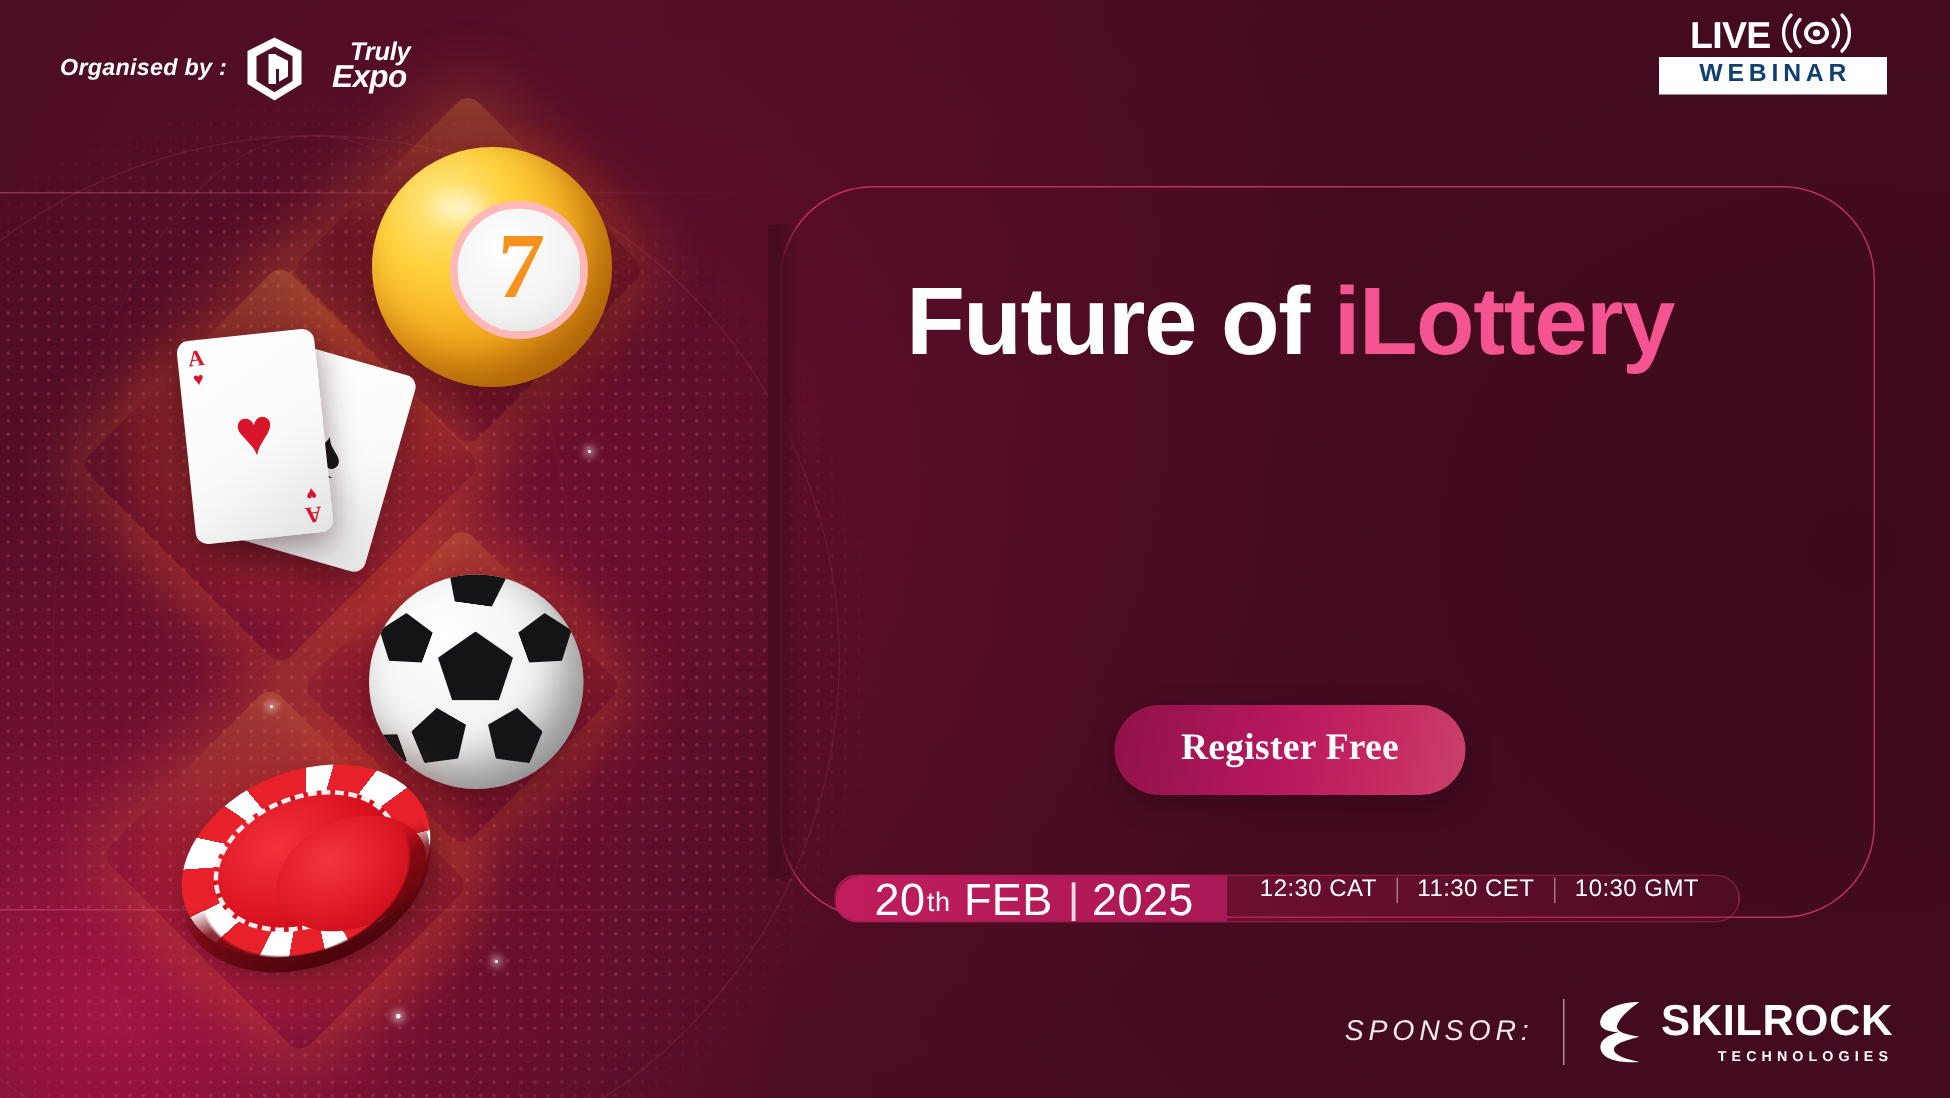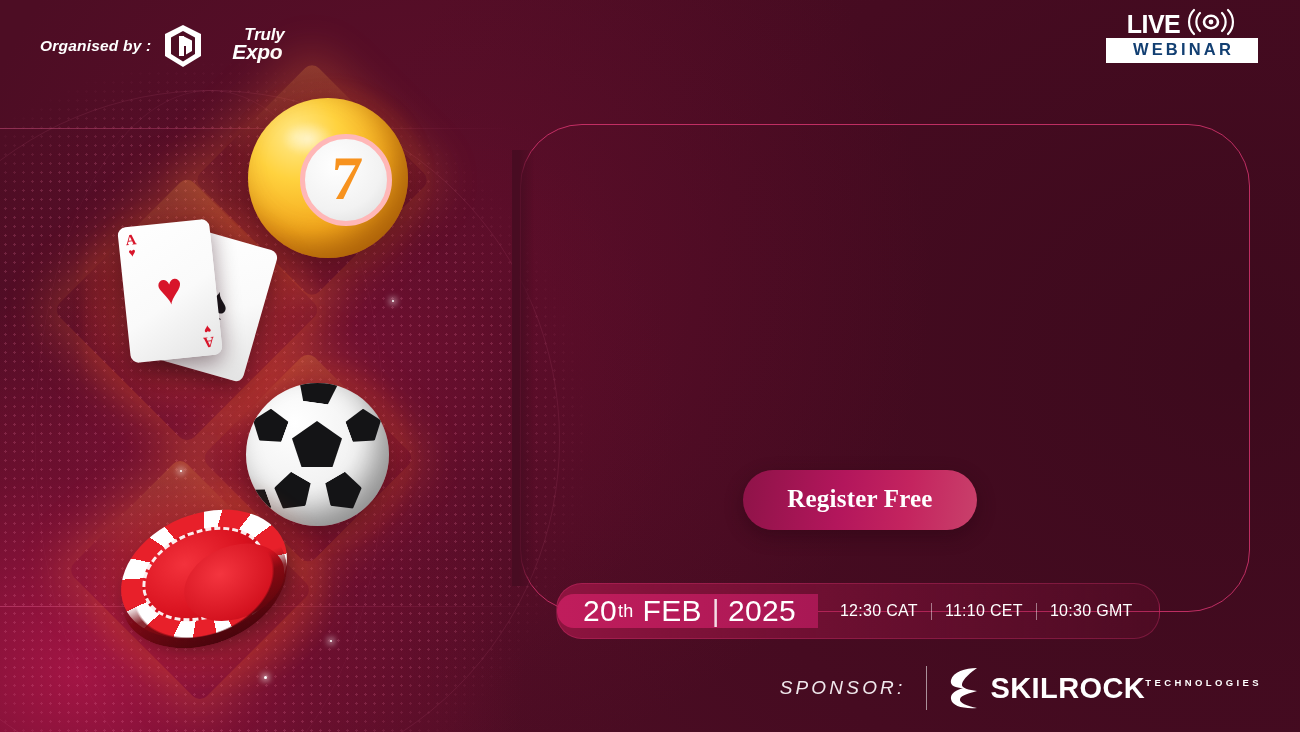--- a/index.html
+++ b/index.html
@@ -71,21 +71,21 @@
 
   
   .organised {
     position:absolute; left:40px; top:24px;
     display:flex; align-items:center; gap:11px;
   }
   .organised-label {
     color:#fff; font-size:15.5px; font-style:italic; font-weight:700;
     letter-spacing:.2px; white-space:nowrap;
   }
-  .truly-logo { display:flex; align-items:center; gap:14px; }
+  .truly-logo { display:flex; align-items:center; gap:3px; }
   .tl-mark { position:relative; width:42px; height:44px; }
   .tl-words { position:relative; width:84px; height:42px; color:#fff; }
   .tl-truly {
     position:absolute; left:26px; top:0px; font-size:17px; font-weight:700;
     font-style:italic; letter-spacing:-.2px;
   }
   .tl-expo {
     position:absolute; left:14px; top:15px; font-size:21px; font-weight:800;
     font-style:italic; letter-spacing:-.4px;
   }
@@ -268,21 +268,21 @@
     background:linear-gradient(100deg,#8e1348 0%, #b3165c 42%, #c4245f 70%, #c9416b 100%);
     color:#ffffff; font-size:25px; font-weight:700; letter-spacing:.2px;
     box-shadow:0 6px 18px rgba(40,4,18,0.45);
     cursor:pointer; border:none;
     font-family:Liberation Serif, serif;
   }
 
   
   .date-strip {
     position:absolute; left:556px; top:583px;
-    height:56px; display:flex; align-items:center;
+    height:32px; display:flex; align-items:flex-start;
     border-radius:26px;
     background:linear-gradient(90deg, rgba(180,25,80,0.62) 0%, rgba(150,20,66,0.40) 58%, rgba(120,16,52,0.22) 100%);
     border:1px solid rgba(226,57,118,0.30);
     overflow:hidden;
   }
   .date-pill {
     display:flex; align-items:center;
     padding:0 22px 0 26px;
     background:linear-gradient(90deg,#c01d5c 0%, #b41a58 55%, #a81854 100%);
     border-radius:26px 0 0 26px;
@@ -303,21 +303,21 @@
   .sponsor {
     position:absolute; right:38px; bottom:22px;
     display:flex; align-items:center; gap:20px;
   }
   .sponsor-label {
     color:#f0e8ec; font-size:19px; font-weight:400; letter-spacing:3.2px;font-style:italic;
   }
   .sponsor-div { width:1px; height:44px; background:rgba(255,255,255,0.55); }
   .skilrock { display:flex; align-items:center; gap:10px; }
   .sk-bolt { width:34px; height:44px; position:relative; }
-  .sk-text { display:flex; flex-direction:row; }
+  .sk-text { display:flex; flex-direction:column; }
   .sk-name { color:#ffffff; font-size:29px; font-weight:800; letter-spacing:.4px; line-height:1; }
   .sk-sub { color:#ffffff; font-size:9.5px; font-weight:600; letter-spacing:3.4px; line-height:1; margin-top:4px; text-align:right; }
 </style>
 </head>
 <body>
 
 <div class="banner">
 
   <div class="globe"></div>
   <div class="globe2"></div>
@@ -424,38 +424,41 @@
     </div>
     <div class="chip-edge"></div>
   </div>
 
   <div class="gfx sparkle" style="left:264px;top:676px;width:3px;height:3px;"></div>
   <div class="gfx sparkle" style="left:330px;top:640px;width:2px;height:2px;"></div>
   <div class="gfx sparkle" style="left:180px;top:470px;width:2px;height:2px;"></div>
   <div class="gfx sparkle" style="left:392px;top:300px;width:2px;height:2px;"></div>
 
   <div class="content">
+    <div class="headline">
+      <span>Future of </span><span class="pink">iLottery</span>
+    </div>
   </div>
 
   <div class="cta-wrap">
     <button class="cta">Register Free</button>
   </div>
 
   <div class="date-strip">
     <div class="date-pill">
       <span>20</span>
         <sup>th</sup>
       <span style="margin-left:9px;">FEB</span>
       <span class="date-sep">|</span>
       <span>2025</span>
     </div>
     <div class="tz-block">
       <span>12:30 CAT</span>
       <span class="tz-div"></span>
-      <span>11:10 CET</span>
+      <span>11:30 CET</span>
       <span class="tz-div"></span>
       <span>10:30 GMT</span>
     </div>
   </div>
 
   <div class="sponsor">
     <span class="sponsor-label">SPONSOR:</span>
     <span class="sponsor-div"></span>
     <span class="skilrock">
       <span class="sk-bolt">

